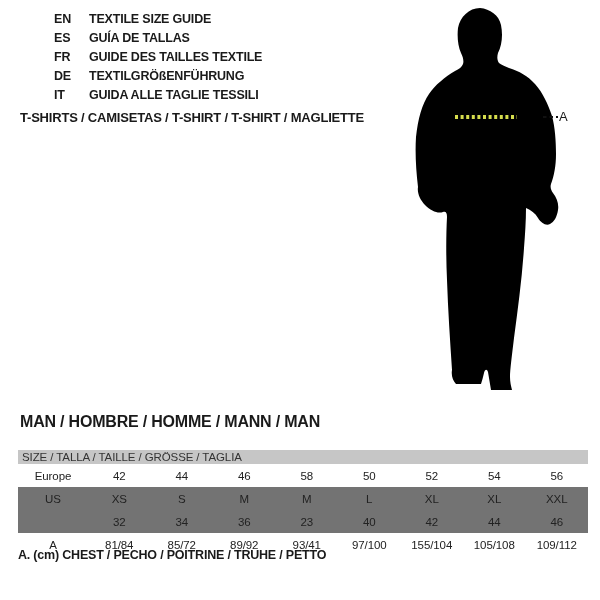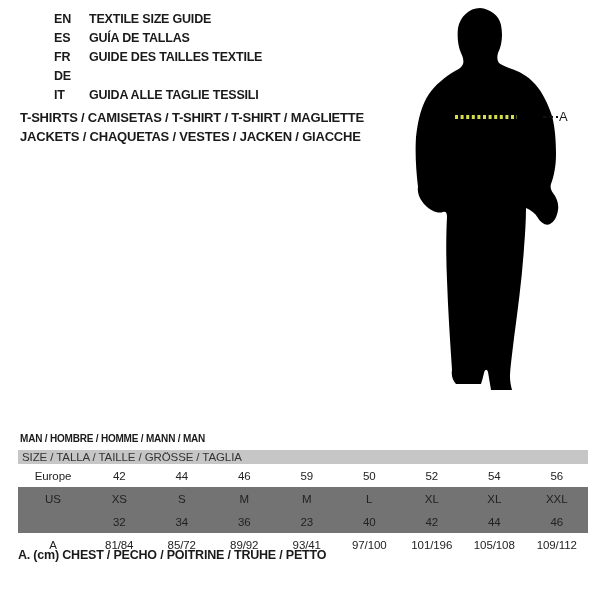--- a/index.html
+++ b/index.html
@@ -10,21 +10,21 @@
   
   .lang-list{position:absolute;left:22px;top:10px;}
   .lang-row{display:flex;line-height:19px;font-size:12.5px;font-weight:bold;letter-spacing:-0.2px;}
   .lang-code{width:35px;flex:0 0 35px;padding-left:32px;}
   
   .categories{position:absolute;left:20px;top:108px;line-height:19px;font-size:13px;font-weight:bold;letter-spacing:-0.2px;}
   
   .figure-box{position:absolute;left:405px;top:5px;width:175px;height:390px;}
   .measure-label{position:absolute;left:559px;top:109px;font-size:13px;font-weight:400;}
   
-  .section-title{position:absolute;left:20px;top:433px;font-size:10px;font-weight:bold;letter-spacing:-0.2px;}
+  .section-title{position:absolute;left:20px;top:413px;font-size:16px;font-weight:bold;letter-spacing:-0.2px;}
   
   .size-table-wrap{position:absolute;left:18px;top:450px;width:570px;}
   .table-header{
     background:#c6c6c6;height:14px;line-height:14px;padding-left:4px;
     font-size:11.5px;color:#333;letter-spacing:-0.1px;
   }
   table.size-table{width:100%;border-collapse:collapse;table-layout:fixed;}
   table.size-table td{
     height:23px;padding:0;font-size:11.5px;letter-spacing:-0.1px;
     text-align:center;vertical-align:middle;color:#222;white-space:nowrap;
@@ -47,30 +47,30 @@
     <div class="lang-row">
       <span class="lang-code">ES</span>
       <span class="lang-label">GUÍA DE TALLAS</span>
     </div>
     <div class="lang-row">
       <span class="lang-code">FR</span>
       <span class="lang-label">GUIDE DES TAILLES TEXTILE</span>
     </div>
     <div class="lang-row">
       <span class="lang-code">DE</span>
+      <span class="lang-label">TEXTILGRÖßENFÜHRUNG</span>
     </div>
     <div class="lang-row">
       <span class="lang-code">IT</span>
       <span class="lang-label">GUIDA ALLE TAGLIE TESSILI</span>
     </div>
   </div>
 
   <div class="categories">
     <div>T-SHIRTS / CAMISETAS / T-SHIRT / T-SHIRT / MAGLIETTE</div>
-    <div>JACKETS / CHAQUETAS / VESTES / JACKEN / GIACCHE</div>
   </div>
 
   <div class="figure-box">
     <svg width="175" height="390" viewBox="0 0 175 390" aria-hidden="true">
       <path fill="#000000" d="
         M 75,3
         C 85,4 94,10 96,20
         C 98,30 97,40 93,48
         C 92,52 92,55 94,58
         C 96,60 100,61 104,63
@@ -116,21 +116,21 @@
 
   <div class="size-table-wrap">
     <div class="table-header">SIZE / TALLA / TAILLE / GRÖSSE / TAGLIA</div>
     <table class="size-table">
       <tbody>
           <tr>
         <td class="row-label">Europe</td>
         <td>42</td>
         <td>44</td>
         <td>46</td>
-        <td>59</td>
+        <td>58</td>
         <td>50</td>
         <td>52</td>
         <td>54</td>
         <td>56</td>
       </tr>
       <tr class="alt">
         <td class="row-label">US</td>
         <td>XS</td>
         <td>S</td>
         <td>M</td>
@@ -151,21 +151,21 @@
         <td>44</td>
         <td>46</td>
       </tr>
       <tr>
         <td class="row-label">A</td>
         <td>81/84</td>
         <td>85/72</td>
         <td>89/92</td>
         <td>93/41</td>
         <td>97/100</td>
-        <td>101/196</td>
+        <td>155/104</td>
         <td>105/108</td>
         <td>109/112</td>
       </tr>
     </tbody>
       </table>
   </div>
 
   <div class="footnote">A. (cm) CHEST / PECHO / POITRINE / TRUHE / PETTO</div>
 
 </div>

